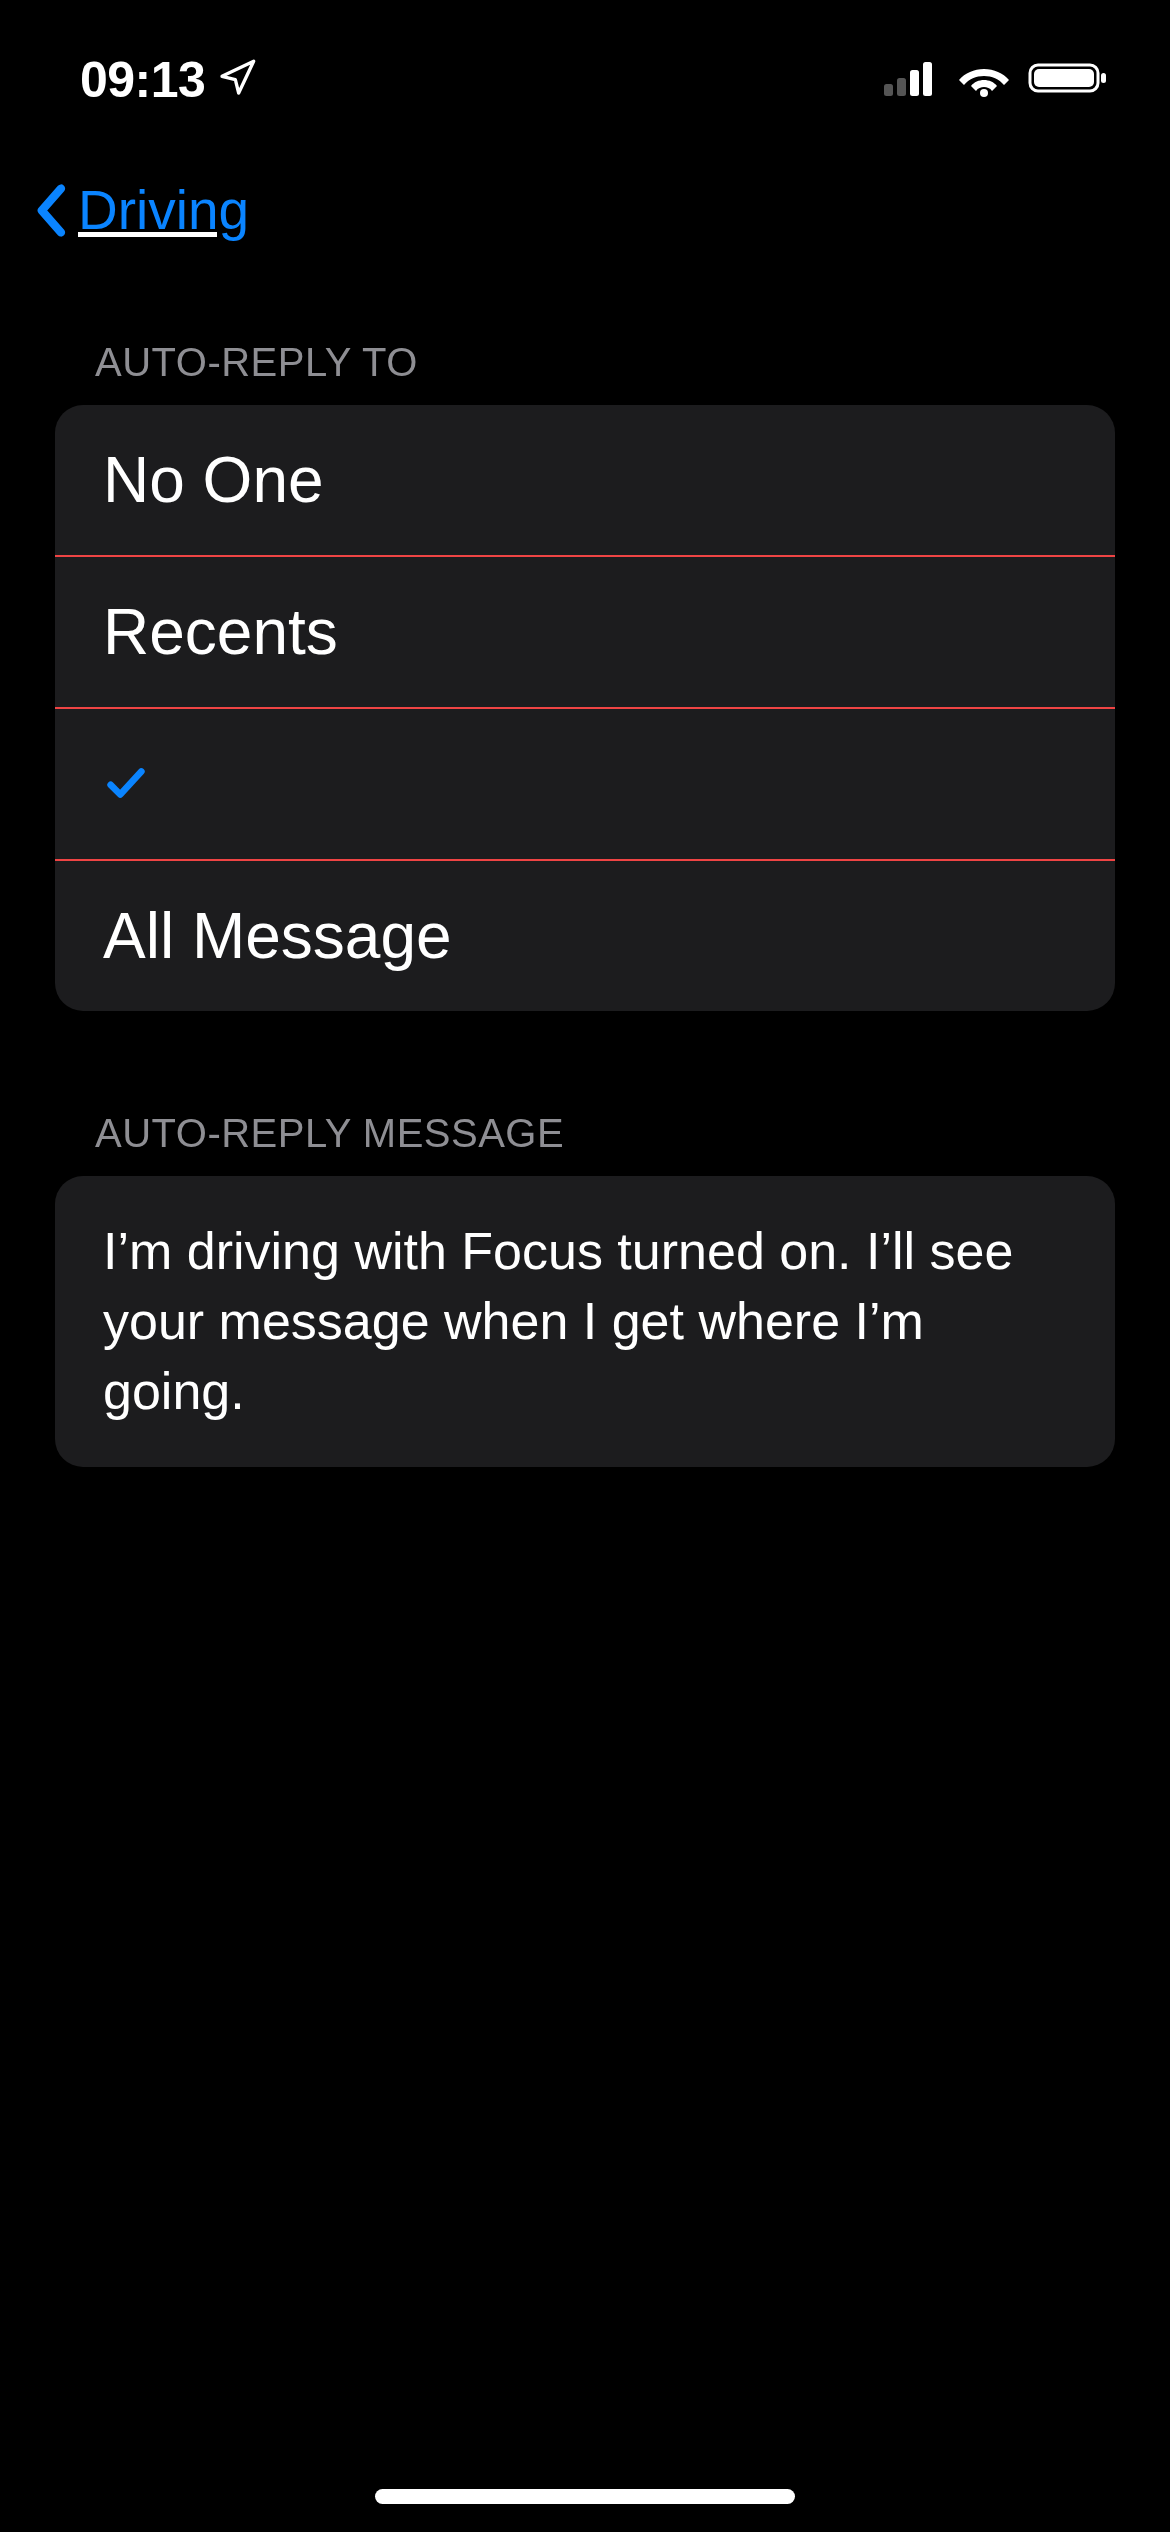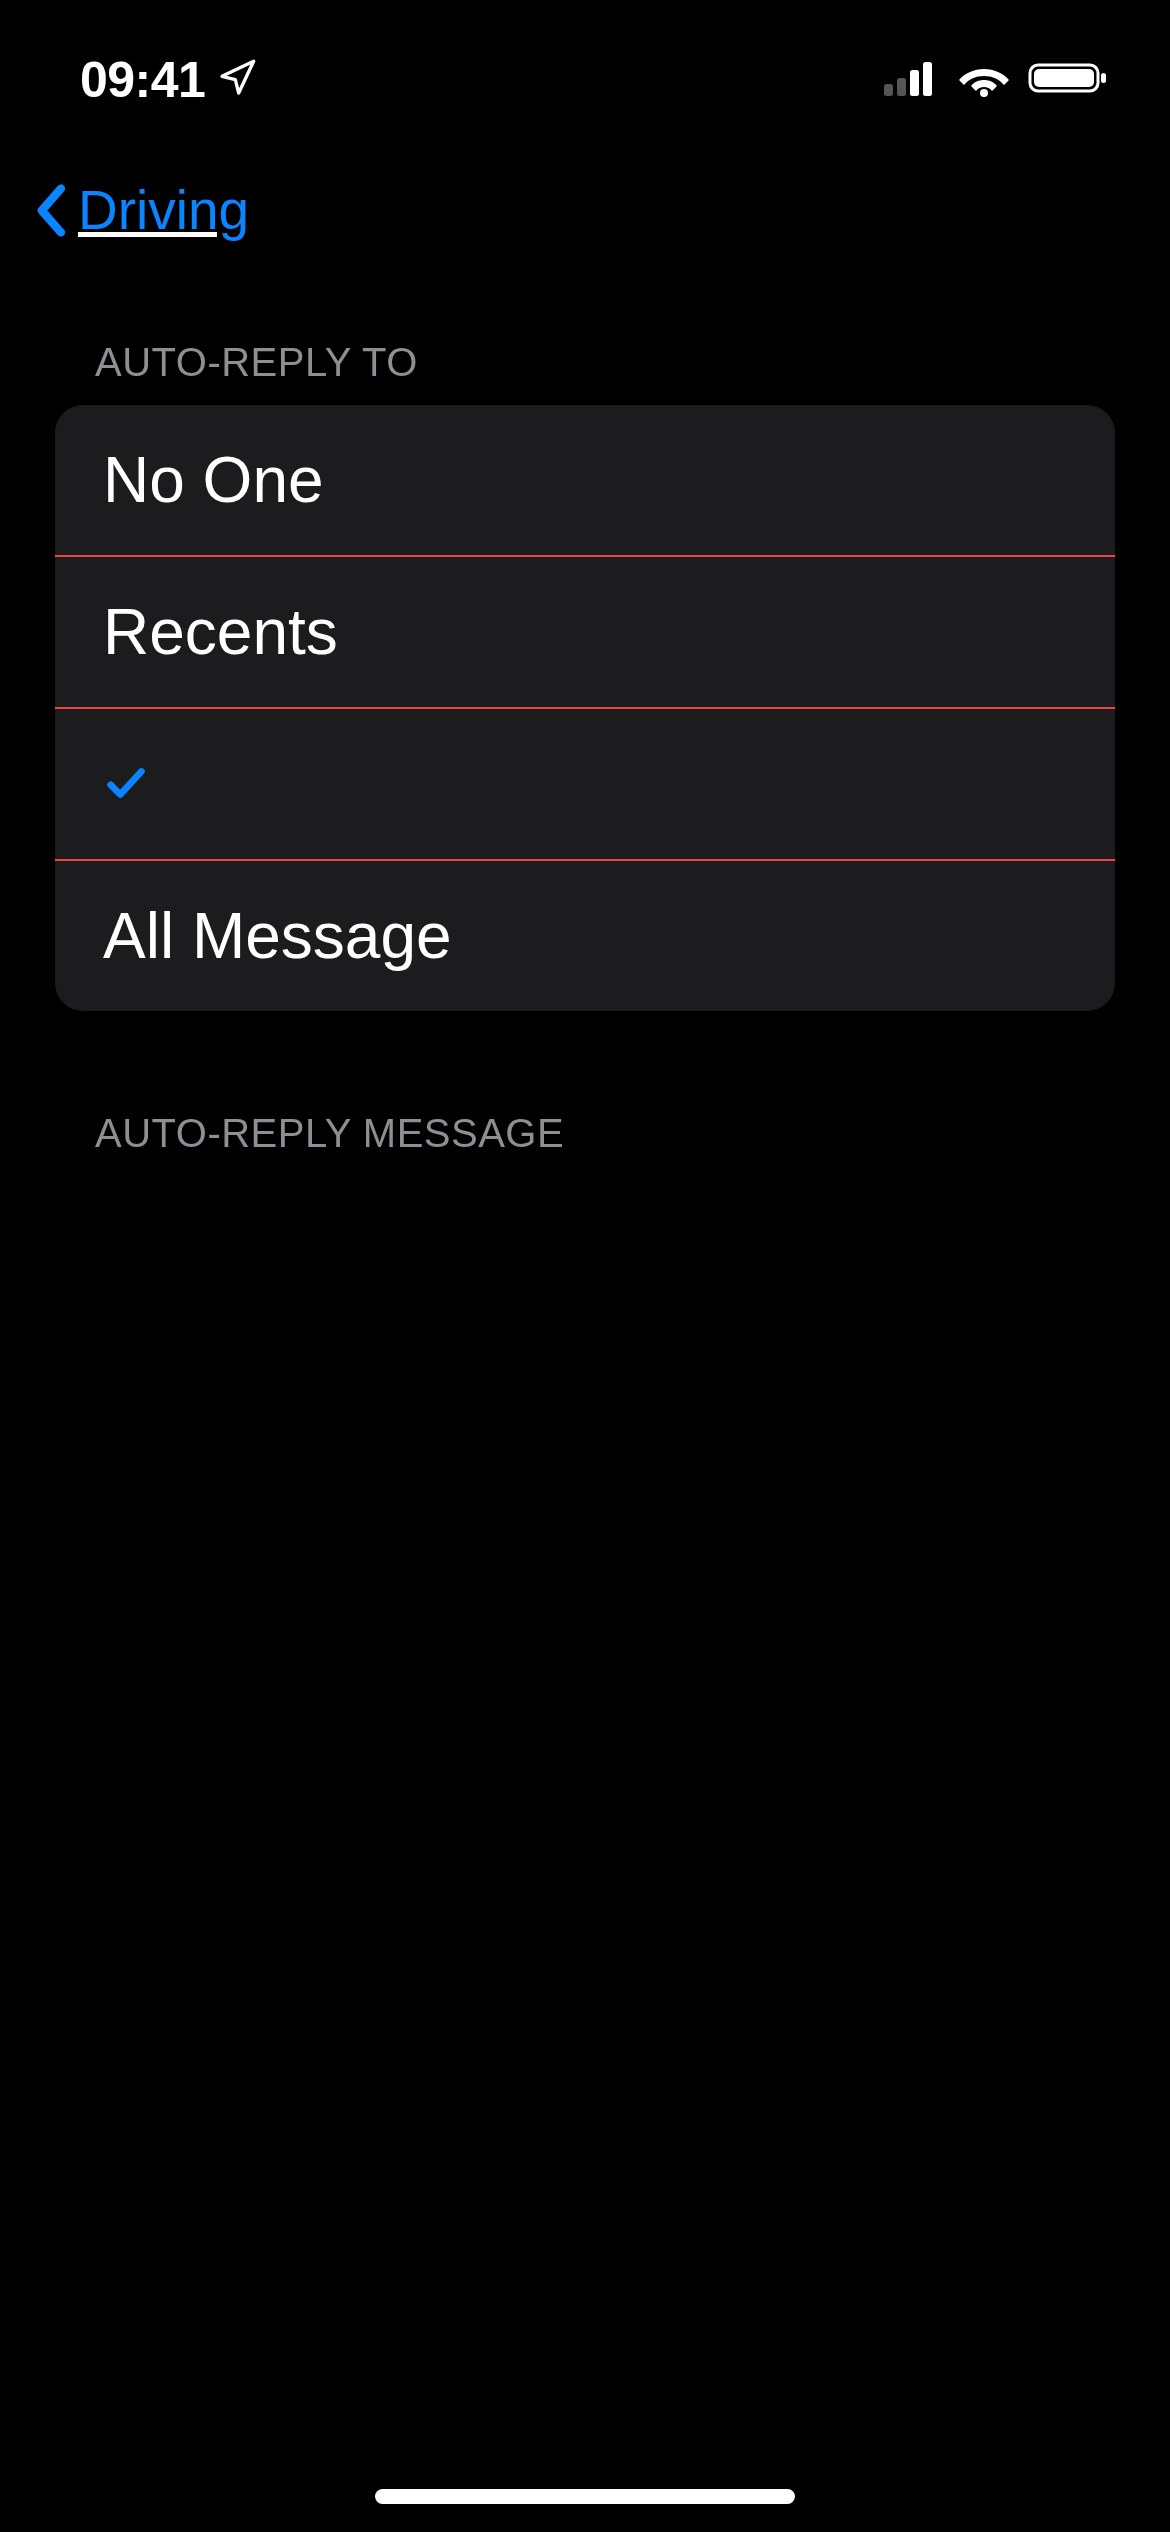--- a/index.html
+++ b/index.html
@@ -140,21 +140,21 @@
       height: 15px;
       background: #ffffff;
       border-radius: 10px;
     }
   </style>
 </head>
 <body>
 
 <div class="status-bar">
   <div class="status-left">
-    <span class="status-time">09:41</span>
+    <span class="status-time">09:13</span>
     <span>
       <svg width="40" height="40" viewBox="0 0 24 24" fill="none" stroke="white" stroke-width="2">
         <path d="M3 11 L22 2 L13 21 L11 13 L3 11 Z" fill="none" stroke="white" stroke-linejoin="round"></path>
       </svg>
     </span>
   </div>
   <div class="status-right">
     <span>
       <svg width="56" height="36" viewBox="0 0 56 36">
         <rect x="0" y="24" width="9" height="12" rx="2.5" fill="#555"></rect>
@@ -210,16 +210,19 @@
     <div class="list-item">
       <span>All Message</span>
     </div>
   </div>
 
 
   <div class="section-spacer"></div>
 
   <div class="section-header">Auto-Reply Message</div>
 
+  <div class="message-box">
+    <div class="message-text">I’m driving with Focus turned on. I’ll see your message when I get where I’m going.</div>
+  </div>
 
 </div>
 
 <div class="home-indicator"></div>
 
 </body></html>

